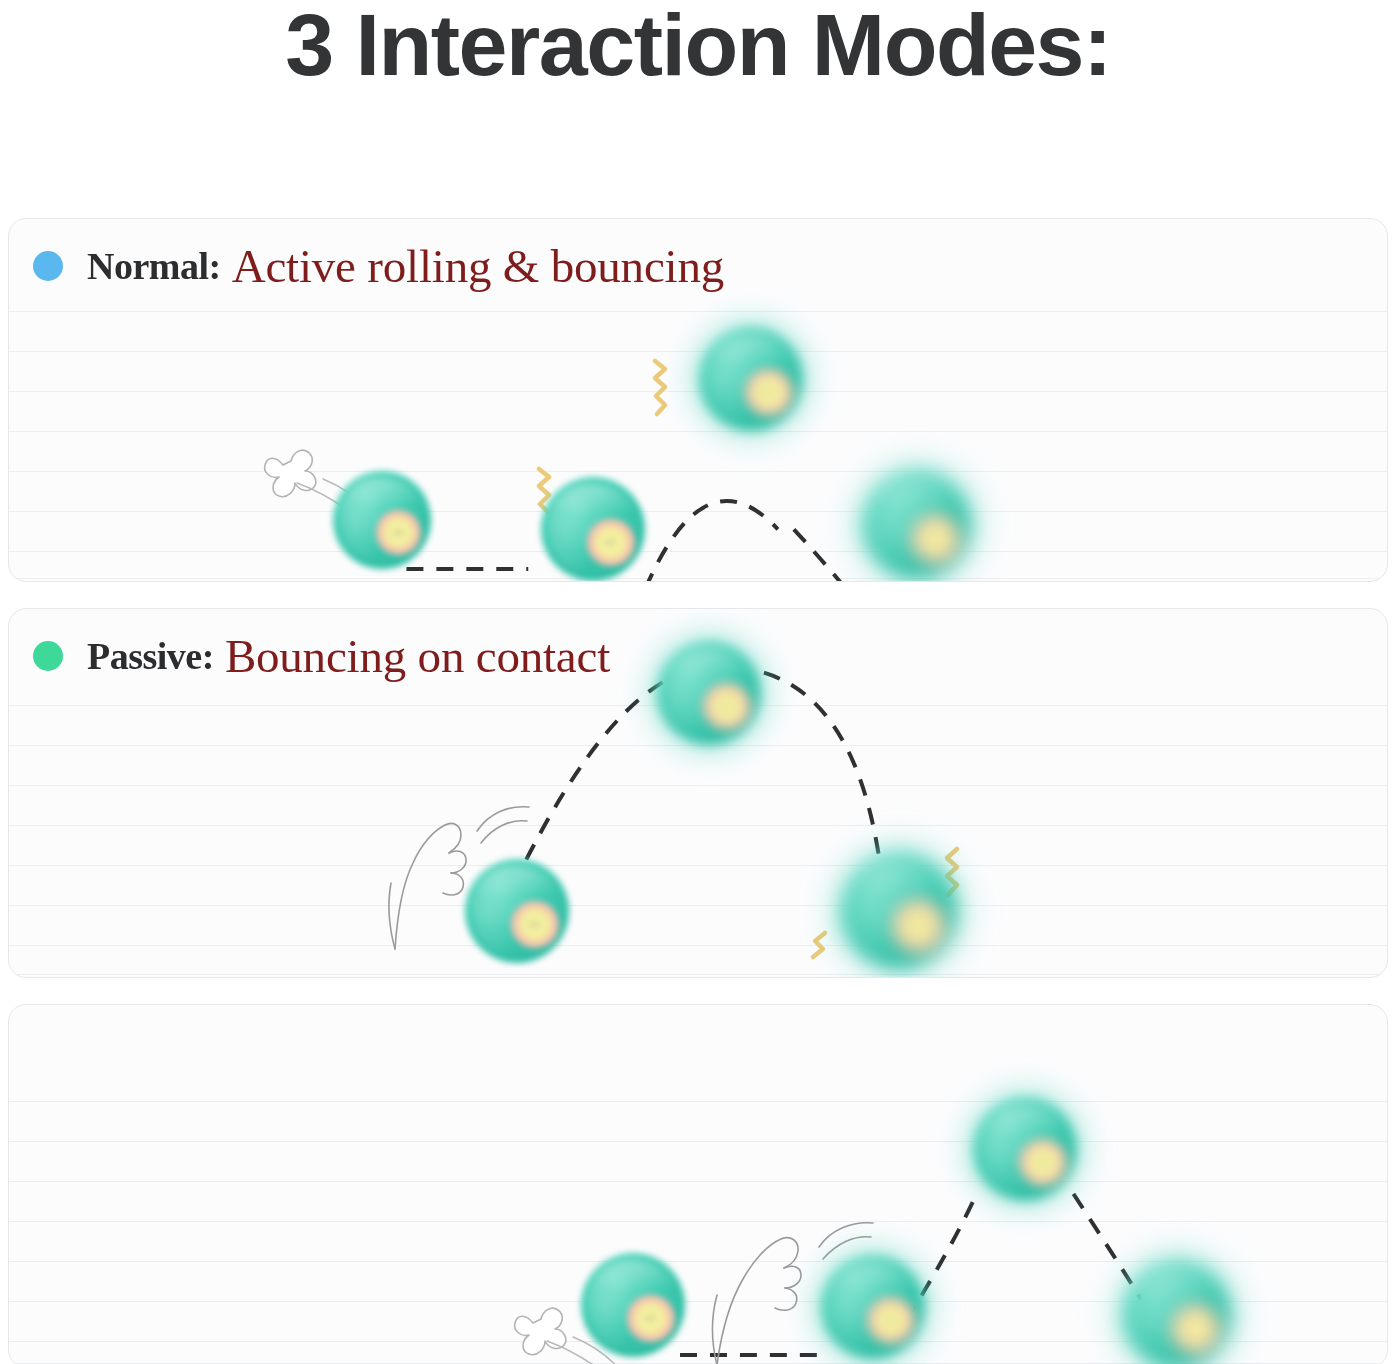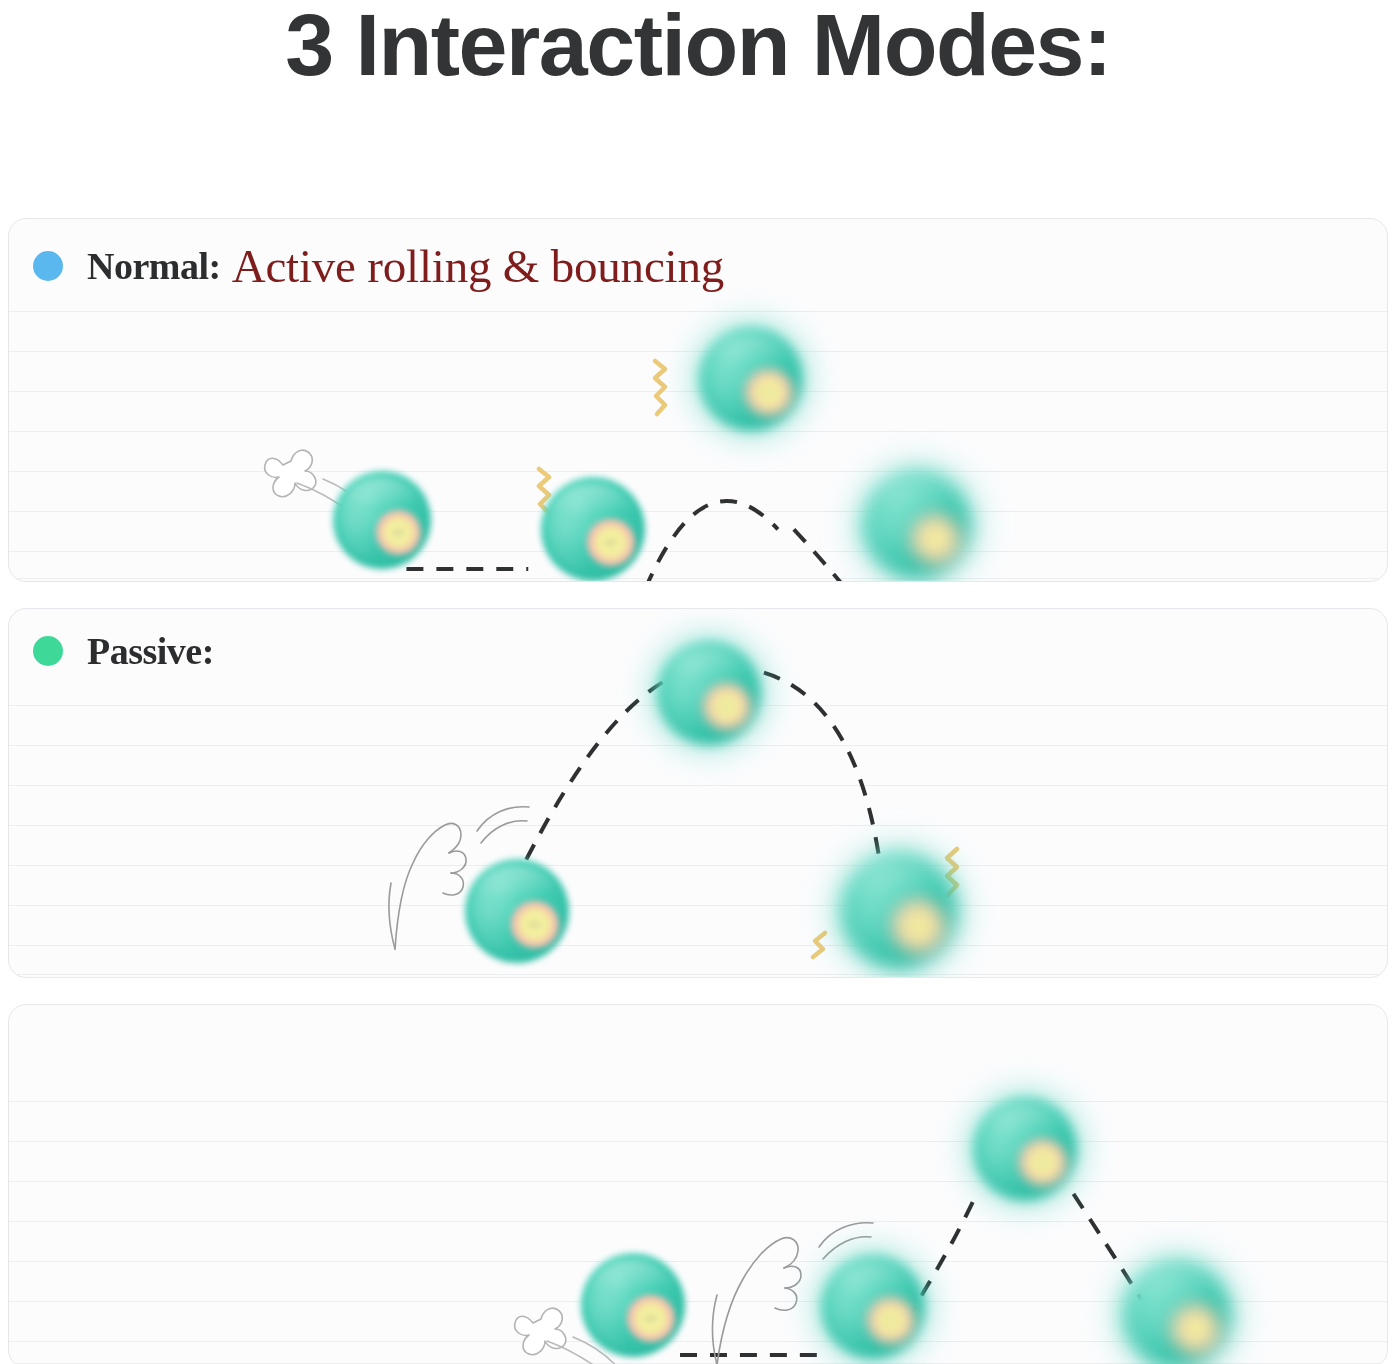--- a/index.html
+++ b/index.html
@@ -252,20 +252,21 @@
         <i style="top:216px"></i>
           <i style="top:256px"></i>
           <i style="top:296px"></i>
         <i style="top:336px"></i>
           <i style="top:365px"></i>
       </div>
 
       <div class="mode-head">
         <span class="mode-dot" style="background:#3ed898"></span>
         <span class="mode-name">Passive:</span>
+        <span class="mode-desc">Bouncing on contact</span>
       </div>
 
       <div class="scene">
         <svg viewBox="0 0 1380 370" preserveAspectRatio="none">
           <path class="dashpath" d="M518 252 Q 620 52 712 58"></path>
           <path class="dashpath" d="M756 64 Q 848 92 872 254"></path>
         </svg>
       </div>
 
       <div class="art" style="left:378px; top:192px;">

